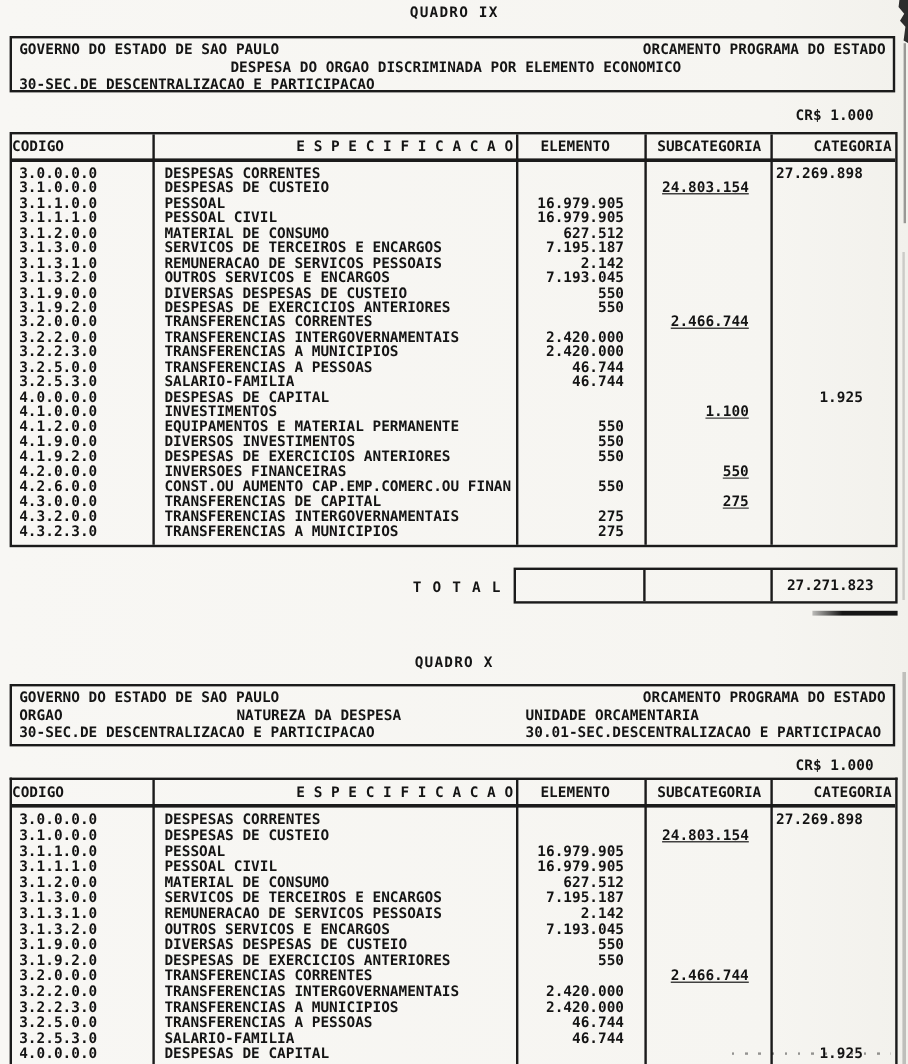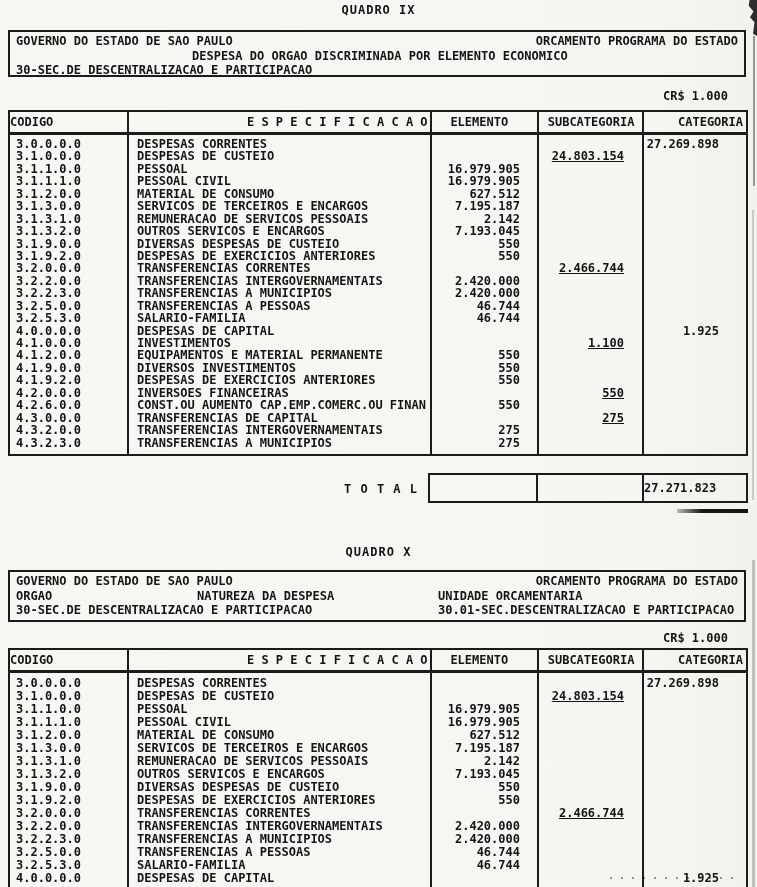--- a/index.html
+++ b/index.html
@@ -59,21 +59,21 @@
   .v1 { left: 117px; } .v2 { left: 420px; } .v3 { left: 527px; } .v4 { left: 632px; }
 
   .total-label { position: absolute; left: 344px; top: 482px; font-size: 12px; letter-spacing: 1px; }
   .total-box {
     position: absolute; left: 428px; top: 473px; width: 320px; height: 30px;
     border: 2px solid #1b1b1b; display: flex; font-size: 12px;
   }
   .total-box .tcell { height: 100%; }
   .total-box .t-el { width: 108px; border-right: 2px solid #1b1b1b; }
   .total-box .t-sub { width: 106px; border-right: 2px solid #1b1b1b; }
-  .total-box .t-cat { flex: 1; padding-right: 3px; line-height: 26px; }
+  .total-box .t-cat { flex: 1; text-align: right; padding-right: 18px; line-height: 26px; }
 
   .thickmark { position: absolute; left: 677px; top: 509px; width: 71px; height: 4px;
     background: linear-gradient(90deg, rgba(22,22,22,0.25) 0%, #161616 35%); }
 
   
   .noise-tr { position: absolute; right: 0; top: 0; width: 10px; height: 36px; background: #2c2c2c;
     clip-path: polygon(25% 0, 100% 0, 100% 100%, 60% 94%, 75% 62%, 30% 48%, 65% 32%, 18% 16%); }
   .noise-e1 { position: absolute; right: 2px; top: 36px; width: 2px; height: 150px; background: rgba(45,45,45,0.45); }
   .noise-e2 { position: absolute; right: 3px; top: 210px; width: 2px; height: 290px; background: rgba(70,70,70,0.22); }
   .noise-e3 { position: absolute; right: 2px; top: 560px; width: 3px; height: 327px; background: rgba(60,60,60,0.28); }

